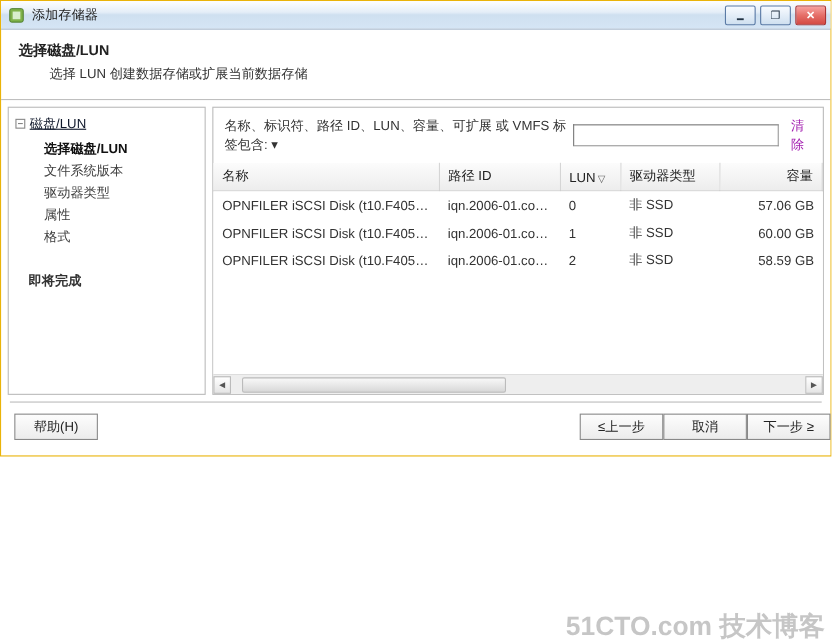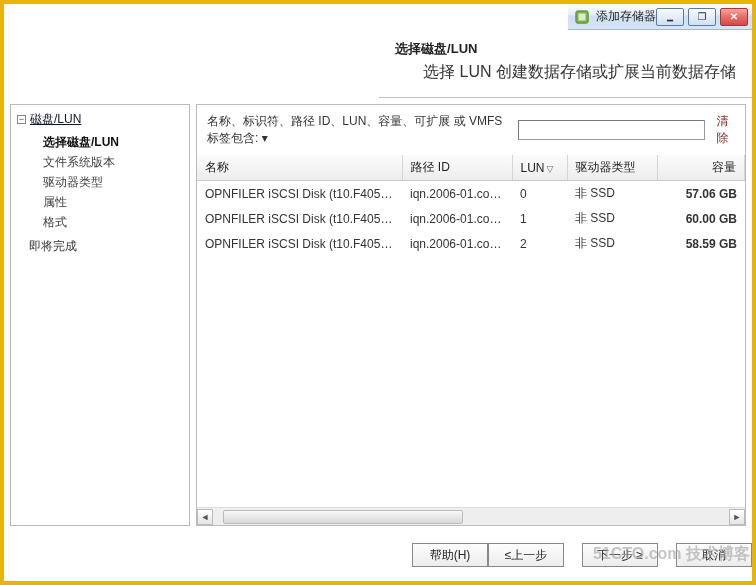--- a/index.html
+++ b/index.html
@@ -1,61 +1,61 @@
 <!DOCTYPE html>
 <html><head>
 <meta charset="utf-8">
 <style>
   * { box-sizing: border-box; font-family: "Microsoft YaHei", "Segoe UI", Tahoma, sans-serif; }
   body { margin: 0; background: #fff; width: 756px; height: 585px; overflow: hidden; font-size: 12px; color: #333; }
-  .window { width: 756px; height: 585px; border: 4px solid #eab308; display: flex; flex-direction: column; background: #fff; align-items: flex-end; }
+  .window { width: 756px; height: 415px; border: 1px solid #eab308; display: flex; flex-direction: column; background: #fff; }
   .titlebar { height: 26px; background: linear-gradient(#fdfefe, #e5eef8 40%, #cfe0f0 50%, #d5e5f5); display: flex; align-items: center; border-bottom: 1px solid #a7b8cc; }
   .titlebar .icon { width: 16px; height: 16px; margin: 0 6px; display: flex; align-items: center; justify-content: center; }
   .titlebar .icon svg { width: 14px; height: 14px; }
   .titlebar .title { flex: 1; font-size: 12px; color: #222; }
   .winbtns { display: flex; gap: 4px; margin-right: 4px; }
   .winbtn { width: 28px; height: 18px; border: 1px solid #5a7aa5; border-radius: 2px; display: flex; align-items: center; justify-content: center; background: linear-gradient(#f8fbff,#cfe0f0); font-size: 10px; color: #234; }
   .winbtn.close { background: linear-gradient(#f7a3a0,#e56e68,#d44a44); color: #fff; border-color: #a33; }
   .winbtn.close span { font-weight: bold; }
   .winbtn.min span { position: relative; top: 4px; }
   .header-area { padding: 10px 16px 14px 16px; border-bottom: 1px solid #bfbfbf; }
   .header-title { font-weight: bold; font-size: 13px; color: #222; margin-bottom: 4px; }
-  .header-sub { margin-left: 28px; color: #333; font-size: 16px; }
+  .header-sub { margin-left: 28px; color: #333; font-size: 12px; }
   .body-area { flex: 1; display: flex; padding: 6px 6px 0 6px; min-height: 0; }
   .sidebar { width: 180px; border: 1px solid #bbb; padding: 6px 6px; background: #fff; margin-right: 6px; }
   .side-node { display: flex; align-items: center; gap: 4px; }
   .side-box { display:inline-block; width:9px; height:9px; border:1px solid #888; text-align:center; line-height:7px; font-size:9px; color:#444; }
   .side-link { color: #0f172a; text-decoration: underline; cursor: pointer; }
   .side-children { margin-left: 26px; margin-top: 4px; line-height: 20px; }
   .side-children .sel { font-weight: bold; color: #111; }
   .side-children div { color: #404040; }
-  .side-lvl1 { margin-left: 12px; margin-top: 6px; }
+  .side-lvl1 { margin-left: 12px; margin-top: 22px; font-weight: bold; }
   .main-panel { flex: 1; border: 1px solid #bbb; display: flex; flex-direction: column; min-width: 0; }
   .filter-row { padding: 8px 8px 8px 10px; display: flex; align-items: center; gap: 3px; color: #333; }
   .filter-row .filter-input { flex: 0 0 120px; height: 20px; border: 1px solid #999; border-top-color:#777; border-left-color:#777; padding: 0 4px; }
-  .clearlink { color: #7f1d1d; margin-left: 8px; cursor: default; }
+  .clearlink { color: #a21caf; margin-left: 8px; cursor: default; }
   .table-wrap { flex: 1; display:flex; flex-direction:column; min-height:0; }
   .tbl { width: 100%; border-collapse: collapse; table-layout: fixed; }
   .thead { background: linear-gradient(#fcfcfc,#ececec); }
   .thead th { text-align: left; font-weight: normal; font-size: 12px; color: #222; padding: 4px 8px; border-right: 1px solid #d5d5d5; border-bottom: 1px solid #ccc; white-space: nowrap; overflow: hidden; text-overflow: ellipsis; }
   .thead th .sort { font-size: 9px; color: #666; margin-left: 2px; }
   .thead th.right { text-align: right; }
   .tbody-wrap { flex:1; overflow:hidden; background:#fff; }
   .tbody td { padding: 4px 8px; font-size: 12px; color: #333; white-space: nowrap; overflow: hidden; text-overflow: ellipsis; }
-  .tbody td.right { text-align: right; font-weight: bold; }
+  .tbody td.right { text-align: right; }
   .hscroll { height: 18px; background:#f0f0f0; border-top:1px solid #ddd; display:flex; align-items:center; }
   .hscroll .arrow { width:16px; height:16px; border:1px solid #bbb; background:linear-gradient(#fff,#e5e5e5); display:flex; align-items:center; justify-content:center; font-size:9px; color:#555; }
   .hscroll .track { flex:1; height:16px; background:#eee; position:relative; }
   .hscroll .thumb { position:absolute; left:10px; top:0; width:240px; height:14px; margin-top:1px; background:linear-gradient(#f8f8f8,#d8d8d8); border:1px solid #bbb; border-radius:2px; }
   .separator { border-top: 1px solid #bbb; margin: 6px 8px 0 8px; height:0; }
   .footer { padding: 10px 0 14px 12px; display: flex; align-items: center; }
   .btn { min-width: 76px; height: 24px; border: 1px solid #888; background: linear-gradient(#fdfdfd,#ececec); padding: 0 12px; font-size: 12px; color: #222; display:flex; align-items:center; justify-content:center; cursor:pointer; }
   .footer .spacer { flex: 1; }
-  .footer .right-group { display:flex; gap:18px; }
-  .watermark { position:absolute; right:6px; bottom:20px; color:rgba(160,160,160,0.6); font-size:16px; font-weight:bold; pointer-events:none; font-family: Arial, sans-serif; margin-left: 32px; }
+  .footer .right-group { display:flex; gap:0; }
+  .watermark { position:absolute; right:6px; bottom:0; color:rgba(160,160,160,0.6); font-size:24px; font-weight:bold; pointer-events:none; font-family: Arial, sans-serif; margin-left: 32px; }
 </style>
 </head>
 <body>
 
 <div class="window">
 
   <div class="titlebar">
     <span class="icon">
       <svg viewBox="0 0 16 16">
           <rect x="1" y="1" width="14" height="14" rx="2" fill="#7fb24a" stroke="#4a7a2a"></rect>
@@ -169,20 +169,20 @@
     </div>
   </div>
 
   <div class="separator"></div>
 
   <div class="footer">
     <button class="btn">帮助(H)</button>
     <div class="spacer"></div>
     <div class="right-group">
       <button class="btn">≤上一步</button>
+      <button class="btn">取消</button>
       <button class="btn">下一步 ≥</button>
-      <button class="btn">取消</button>
     </div>
   </div>
 </div>
 
 <div class="watermark">51CTO.com
 技术博客</div>
 
 </body></html>

